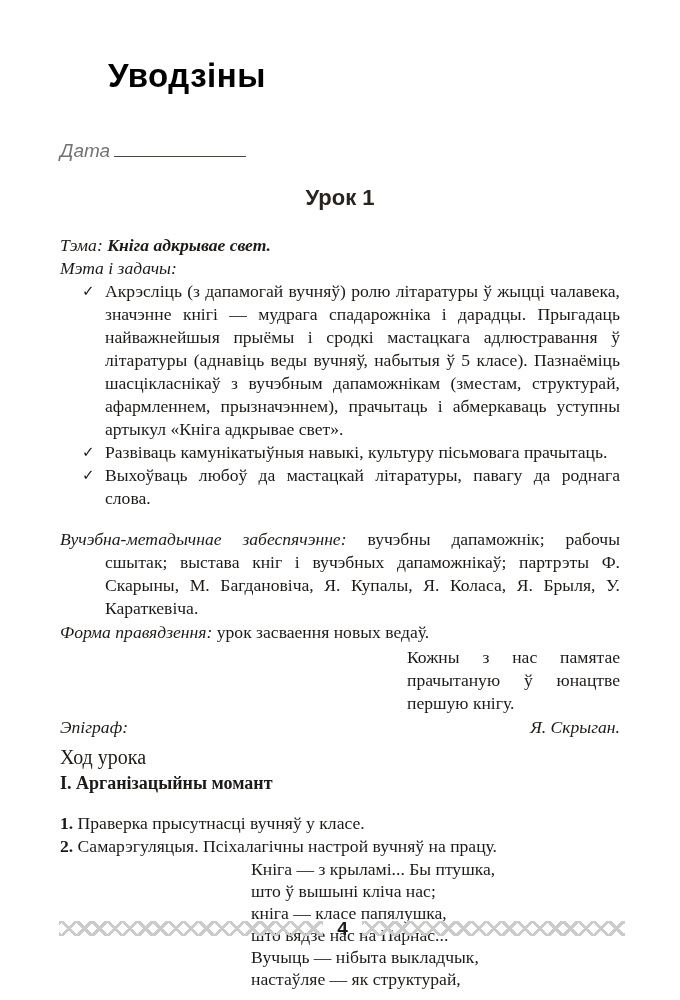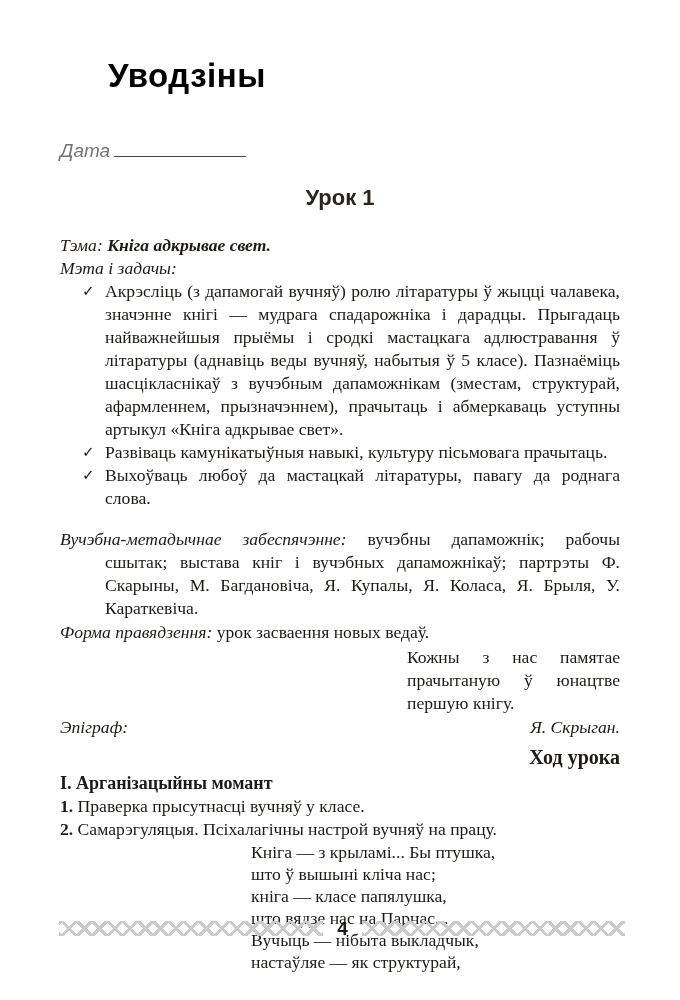--- a/index.html
+++ b/index.html
@@ -26,22 +26,22 @@
   .check{position:absolute;left:22px;top:0;font-family:"DejaVu Sans",sans-serif;font-size:15px;}
   .hang{padding-left:45px;text-indent:-45px;margin-top:18px;}
   .form-line{margin-top:1px;}
 
   .epigraph-row{display:flex;justify-content:space-between;align-items:flex-end;margin-top:2px;}
   .epigraph-label{font-style:italic;font-size:17.6px;line-height:23px;}
   .epigraph{width:213px;}
   .epigraph-text{font-size:17.6px;line-height:23px;text-align:justify;}
   .epigraph-author{font-style:italic;font-size:17.6px;line-height:23px;text-align:right;margin-top:1px;}
 
-  .flow-heading{margin:5px 0 2px 0;text-align:right;font-weight:700;font-size:20px;line-height:26px;}
-  .section-heading{margin:2px 0 0 0;font-weight:700;font-size:18px;line-height:23px;text-align:left;}
+  .flow-heading{margin:5px 0 2px 0;text-align:left;font-weight:400;font-size:20px;line-height:26px;}
+  .section-heading{margin:2px 0 17px 0;font-weight:700;font-size:18px;line-height:23px;text-align:left;}
   .num{font-weight:700;}
   .poem{margin:0 0 0 155px;}
   .poem-line{font-size:17.6px;line-height:22px;white-space:nowrap;margin-left:36px;}
 
   
   .footer{position:absolute;left:0;top:921px;width:680px;height:16px;}
   .lattice{position:absolute;top:0;height:15px;
     background:
       repeating-linear-gradient(45deg,#cbcbcb 0 3.2px,transparent 3.2px 10.8px),
       repeating-linear-gradient(135deg,#cbcbcb 0 3.2px,transparent 3.2px 10.8px);}

